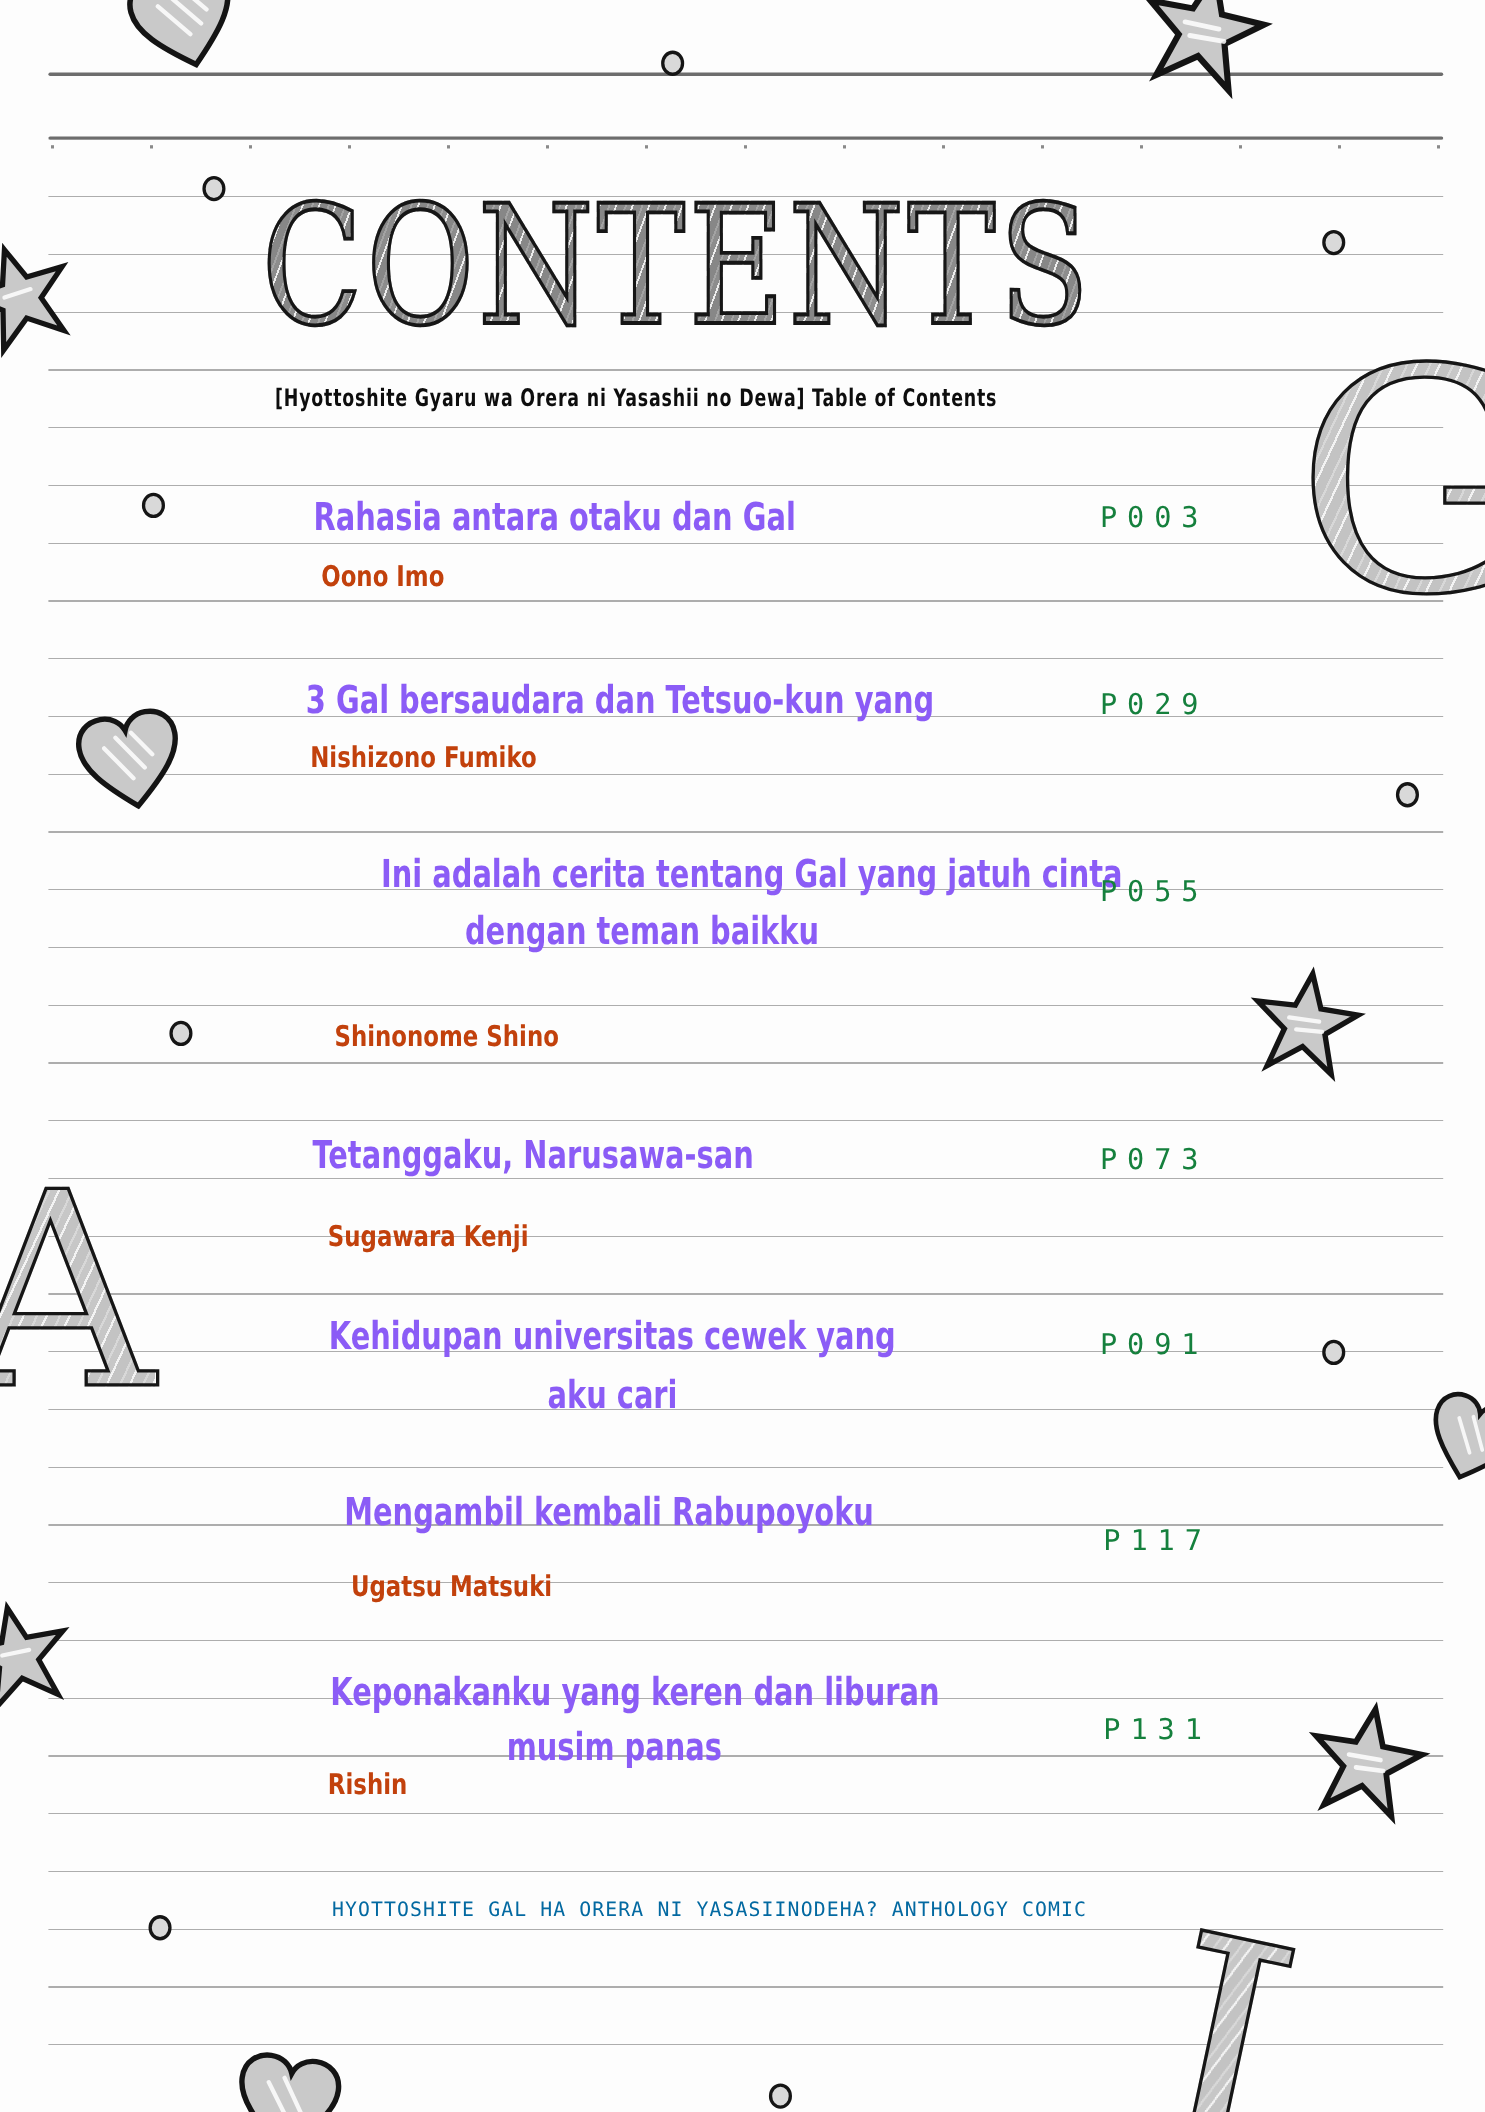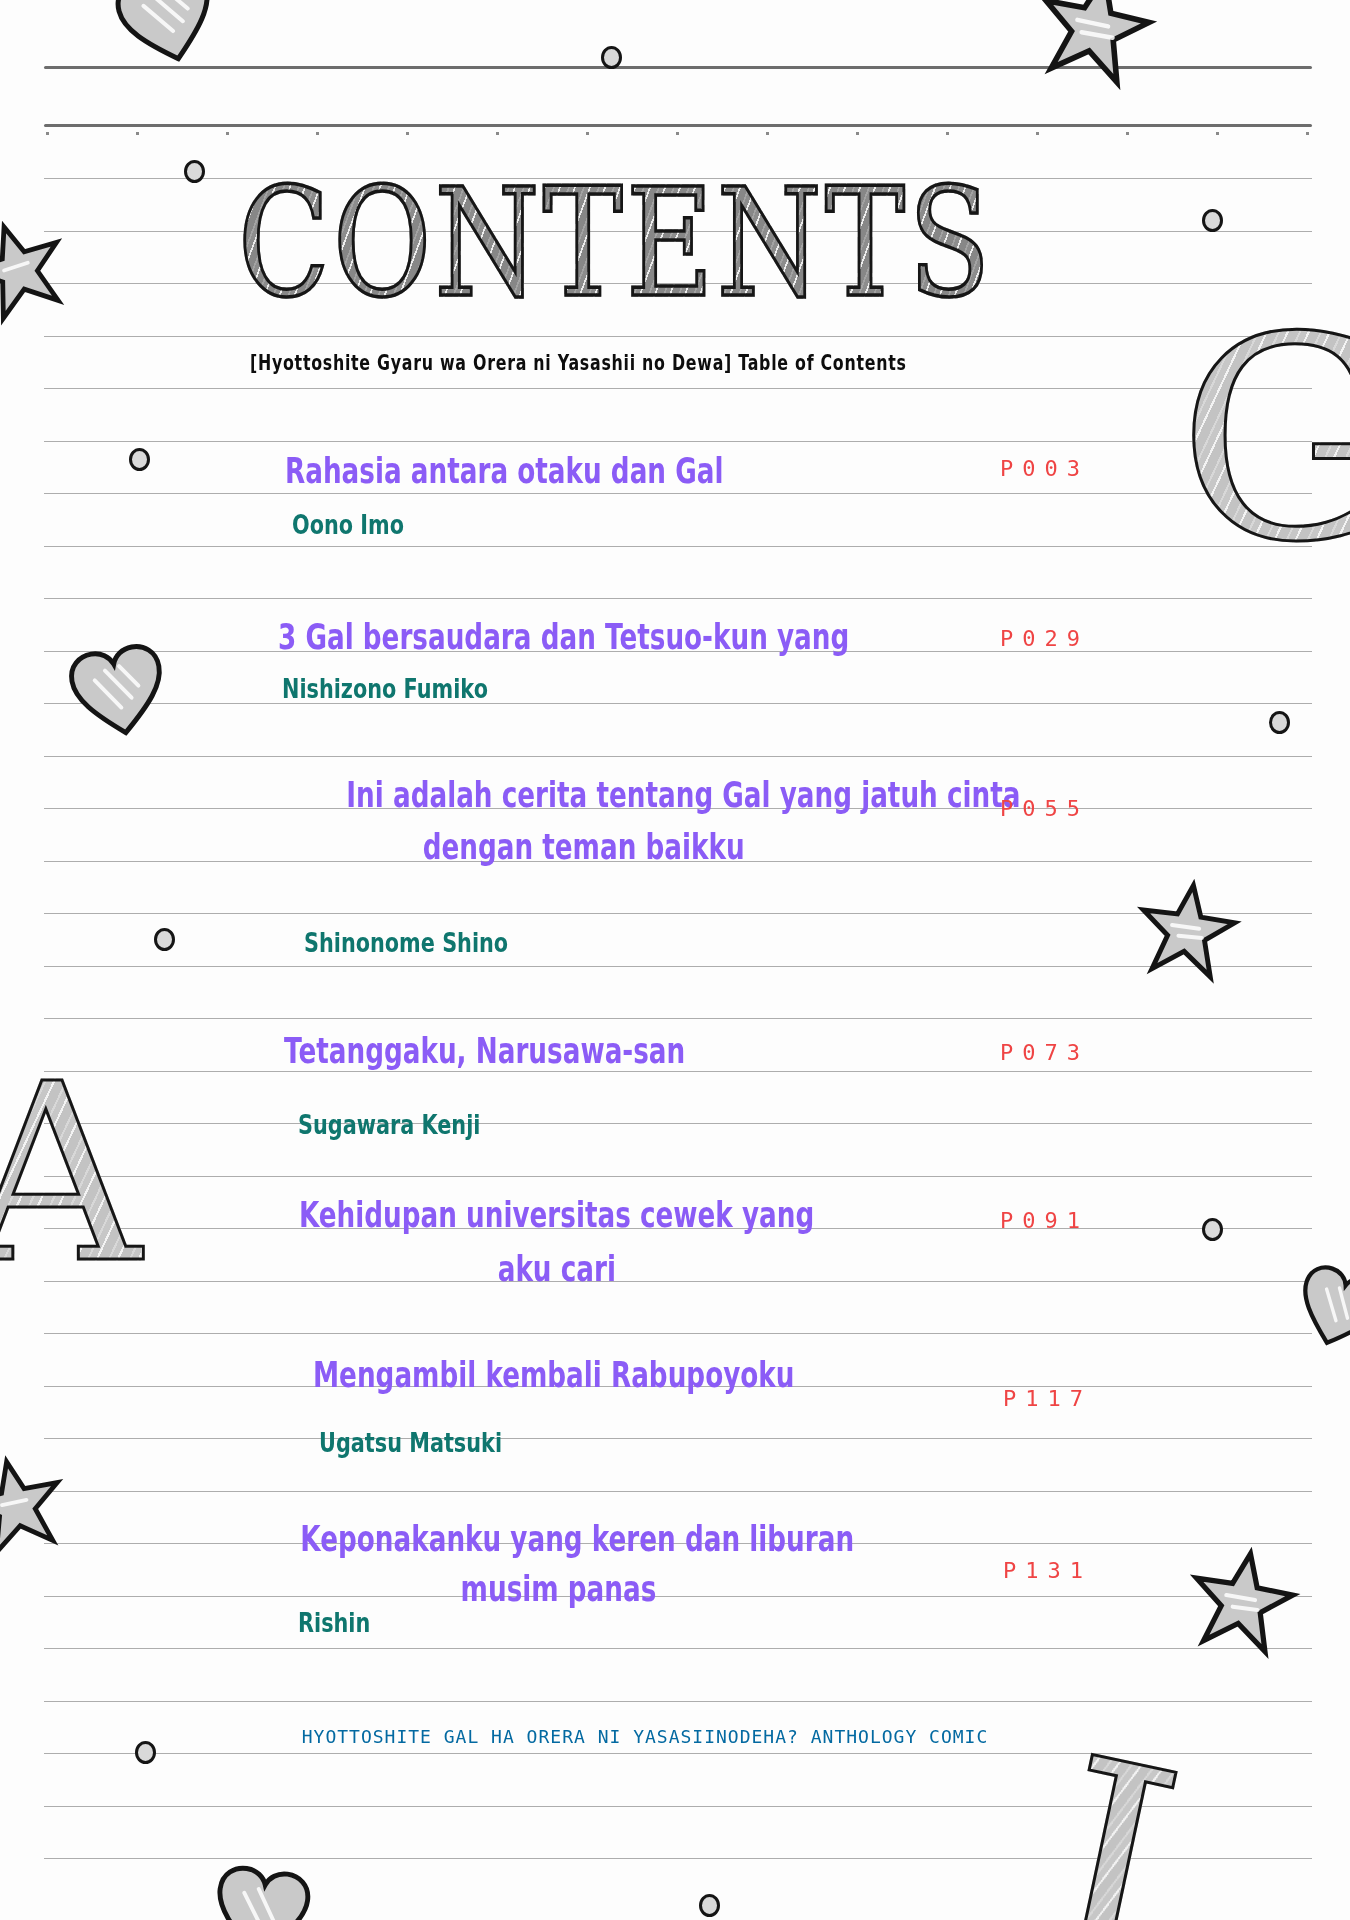--- a/index.html
+++ b/index.html
@@ -35,25 +35,25 @@
   .page-subtitle{
     position:absolute;left:250px;top:350px;font-weight:bold;font-size:22px;
     white-space:nowrap;color:#0d0d0d;
     transform:scaleX(0.72);transform-origin:left top;letter-spacing:1px;
   }
   
   .entry-title{position:absolute;font-weight:bold;font-size:35px;color:#8b5cf6;white-space:nowrap;line-height:1.1;}
   .cond{display:inline-block;transform:scaleX(0.75);transform-origin:left center;}
   .centered{text-align:center;}
   .centered .cond{transform-origin:center center;}
-  .entry-author{position:absolute;font-weight:bold;font-size:26px;color:#0f766e;white-space:nowrap;}
+  .entry-author{position:absolute;font-weight:bold;font-size:26px;color:#c2410c;white-space:nowrap;}
   .entry-author .cond{transform:scaleX(0.8);}
   .entry-page{
-    position:absolute;font-family:"DejaVu Sans Mono",monospace;font-size:22px;
-    letter-spacing:9px;color:#ef4444;white-space:nowrap;
+    position:absolute;font-family:"DejaVu Sans Mono",monospace;font-size:26px;
+    letter-spacing:9px;color:#15803d;white-space:nowrap;
   }
   
   .footer-line{
     position:absolute;text-align:center;
     font-family:"DejaVu Sans Mono",monospace;color:#0369a1;white-space:nowrap;
   }
   .footer-1{left:0;width:1290px;top:1726px;font-size:18px;letter-spacing:1px;}
   .footer-2{left:0;width:1214px;top:1760px;font-size:17px;letter-spacing:1px;}
   
   .doodle{position:absolute;}

